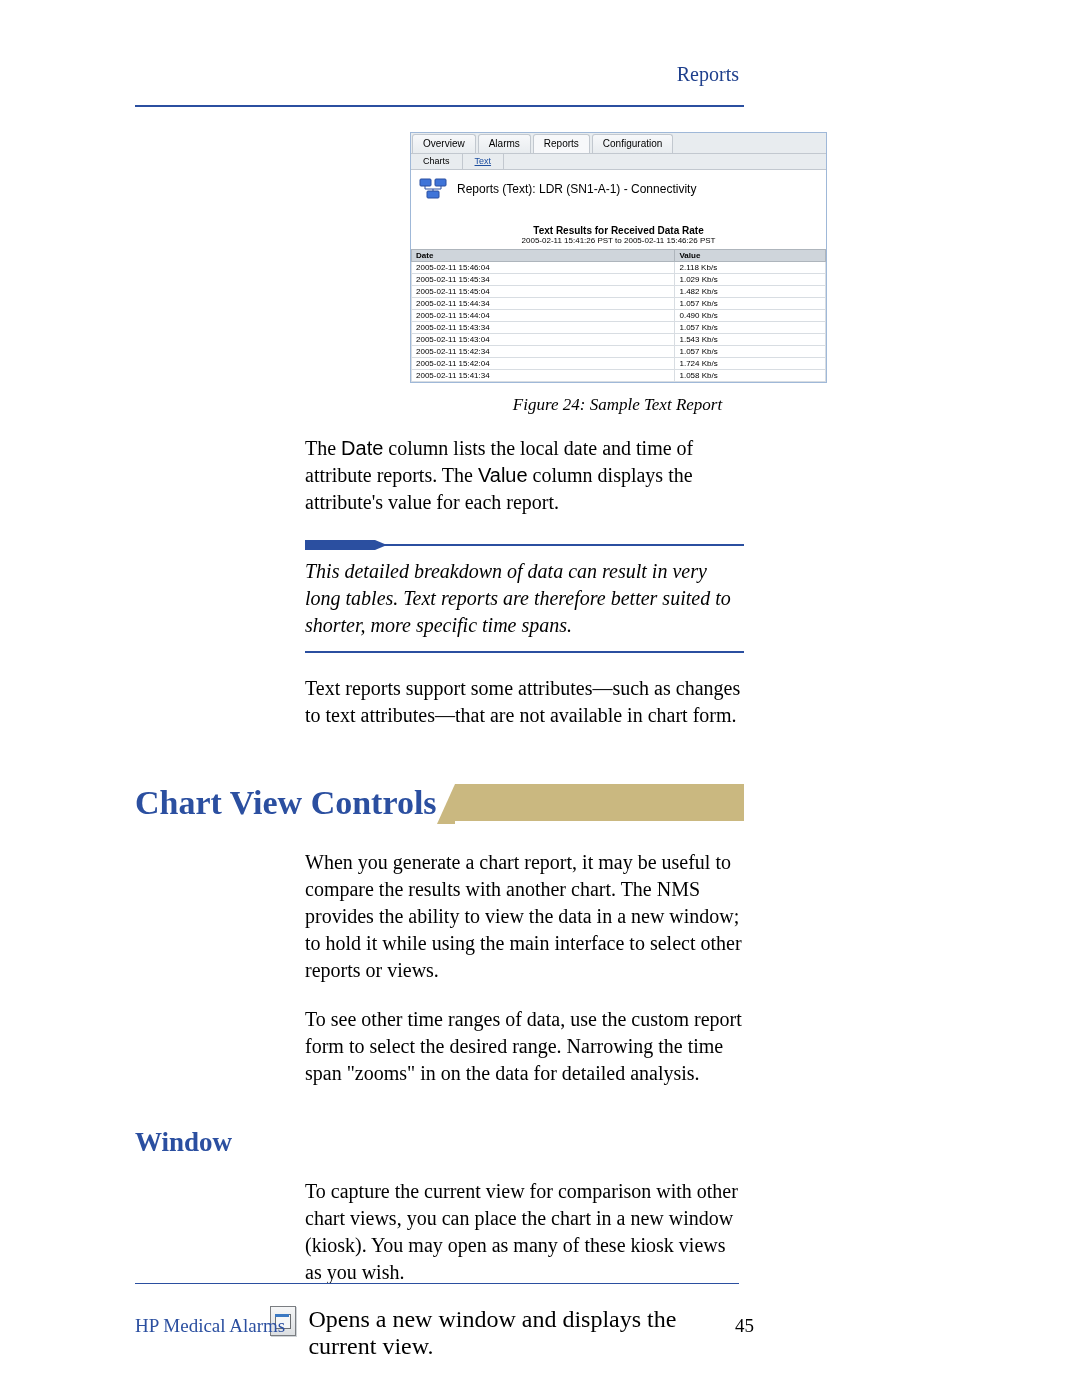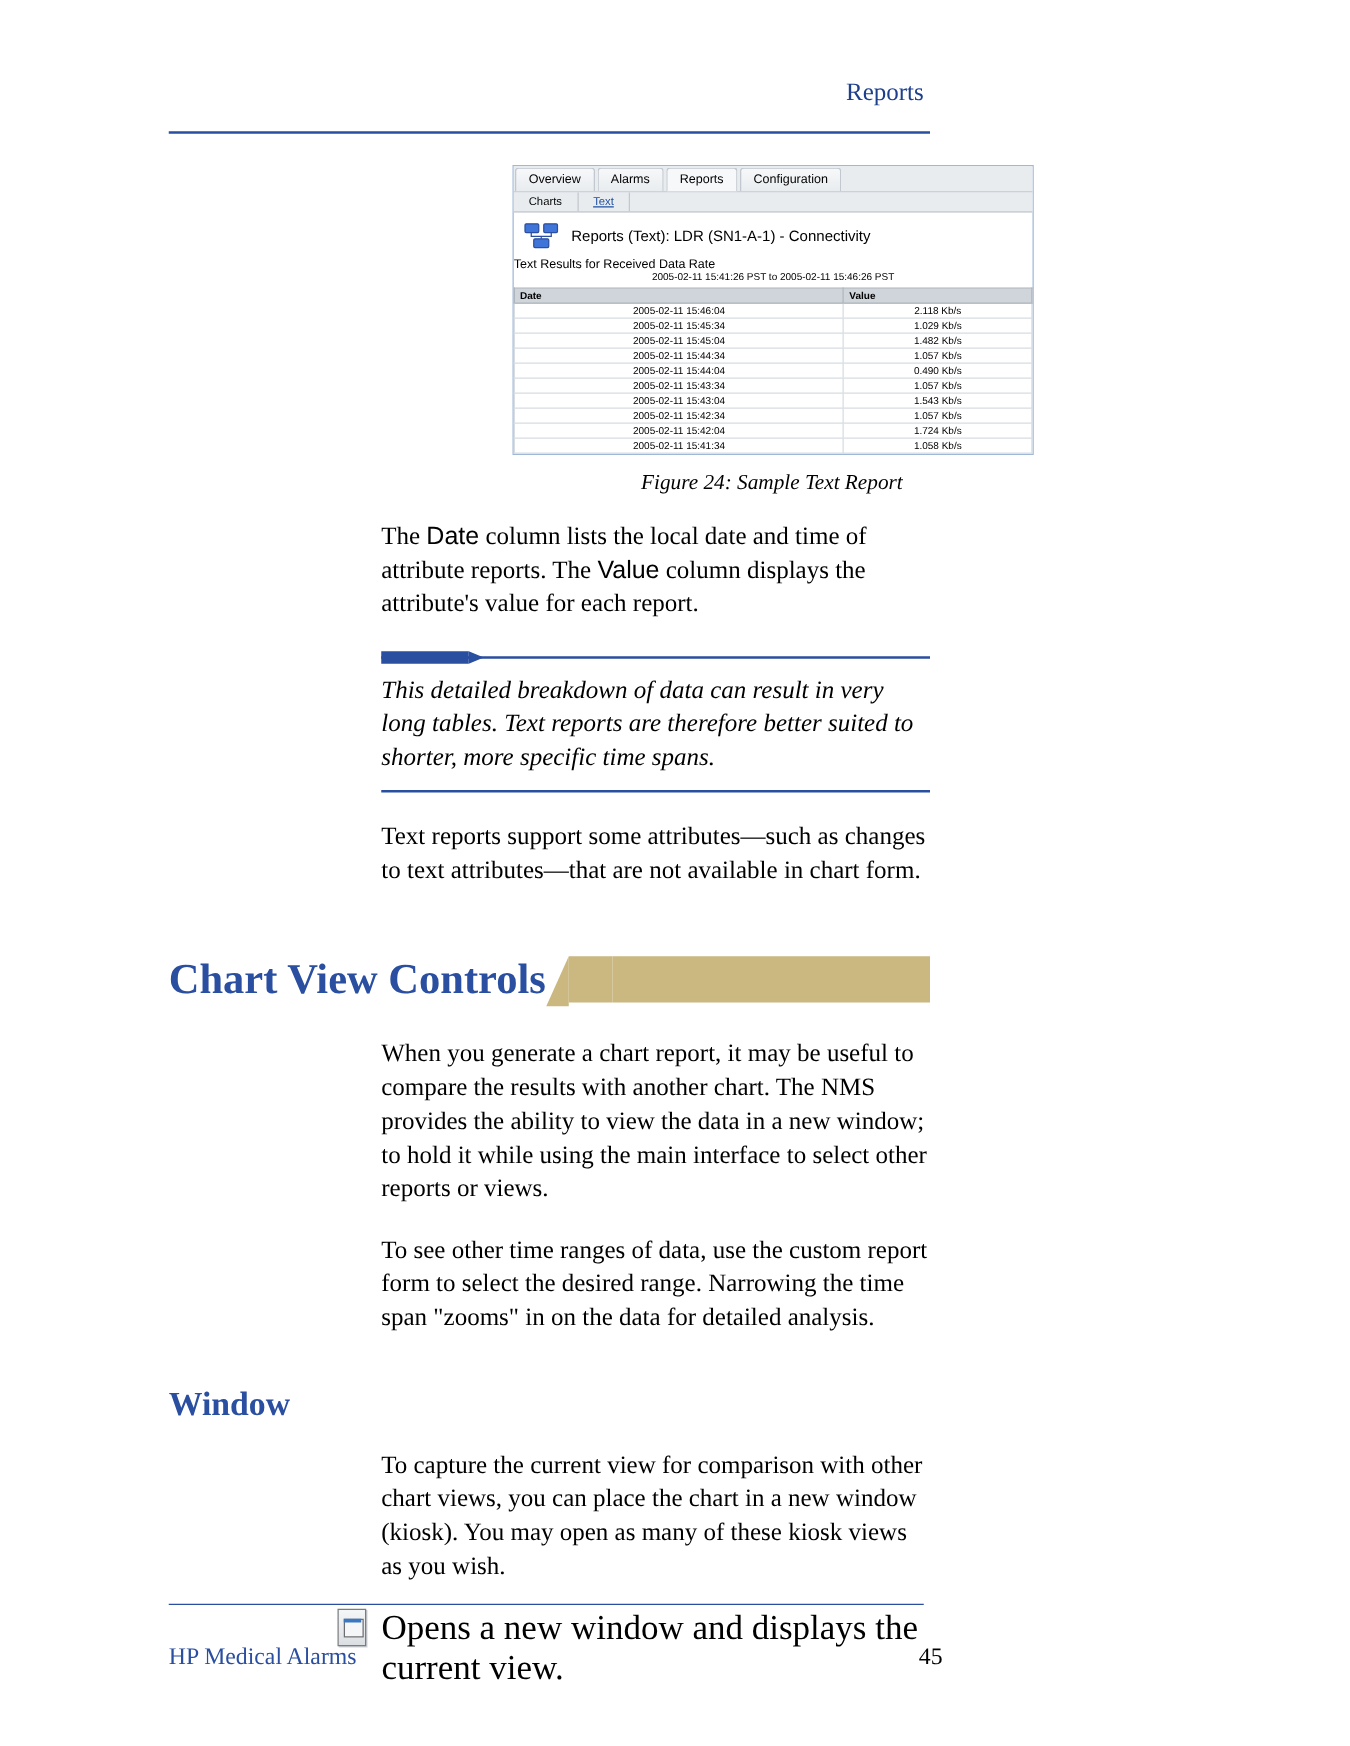--- a/index.html
+++ b/index.html
@@ -73,23 +73,24 @@
     align-items: center;
     padding: 8px 8px 6px 8px;
   }
   .panel-icon {
     width: 28px;
     height: 22px;
     margin-right: 10px;
   }
   .panel-title { font-size: 12px; text-align: right; }
   .result-title {
-    font-weight: normal;
+    text-align: center;
+    font-weight: bold;
     font-size: 10px;
-    margin-top: 0;
+    margin-top: 19px;
   }
   .result-range {
     text-align: center;
     font-size: 8px;
     margin-bottom: 4px;
   }
   table.data {
     width: 100%;
     border-collapse: collapse;
     font-size: 8px;
@@ -97,21 +98,20 @@
   table.data th {
     background: #cfd5db;
     border: 1px solid #aeb5bc;
     text-align: left;
     padding: 1px 4px;
     font-weight: bold;
   }
   table.data td {
     border: 1px solid #d8dde2;
     padding: 1px 4px;
-    text-align: center;
   }
   .caption {
     text-align: center;
     font-style: italic;
     font-size: 17px;
     margin: 12px 0 20px 275px;
     width: 415px;
   }
   .body-text {
     margin-left: 170px;
@@ -180,21 +180,21 @@
   .subheading {
     color: #2b4fa0;
     font-size: 27px;
     font-weight: bold;
     margin: 40px 0 15px 0;
   }
   .window-icon-row {
     display: flex;
     align-items: flex-start;
     margin: 12px 0 0 135px;
-    font-size: 28px;
+    font-size: 24px;
     justify-content: center;
   }
   .window-icon {
     width: 28px; height: 28px;
     border: 1px solid #7a7d81;
     background: linear-gradient(#f5f6f7,#dcdfe2);
     margin-right: 12px;
     position: relative;
     box-shadow: 1px 1px 0 #cfd3d7;
   }

